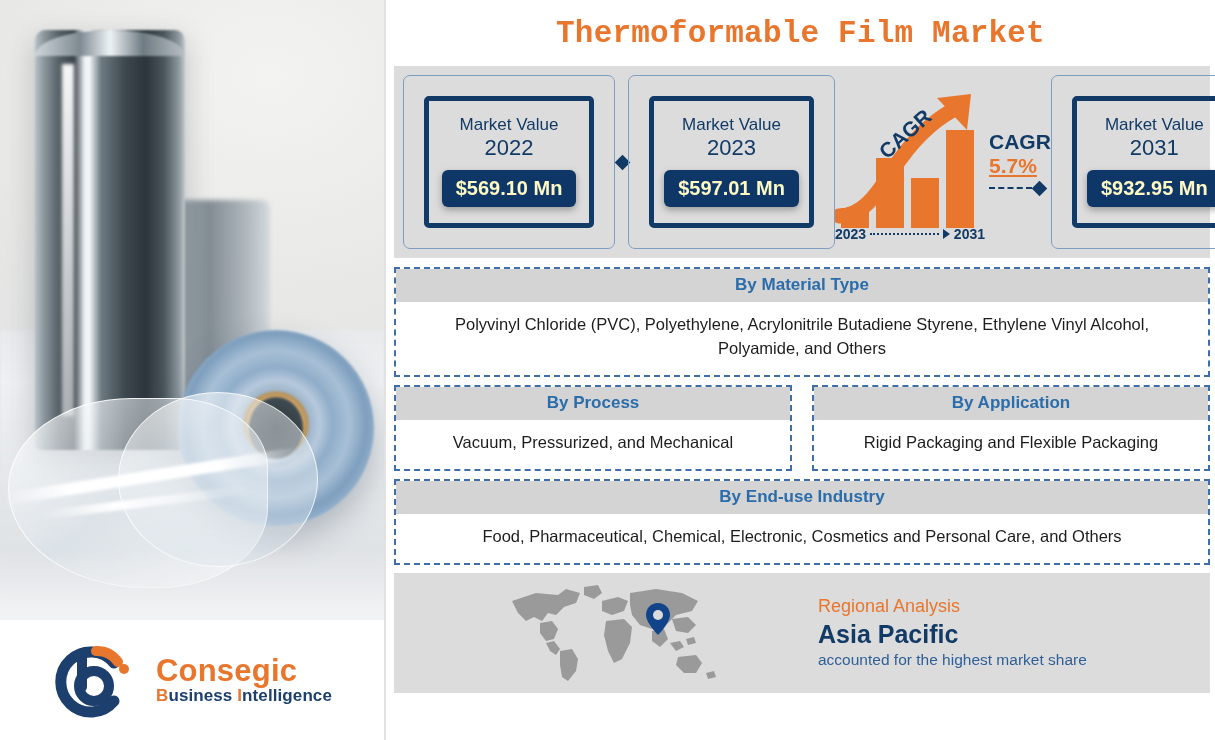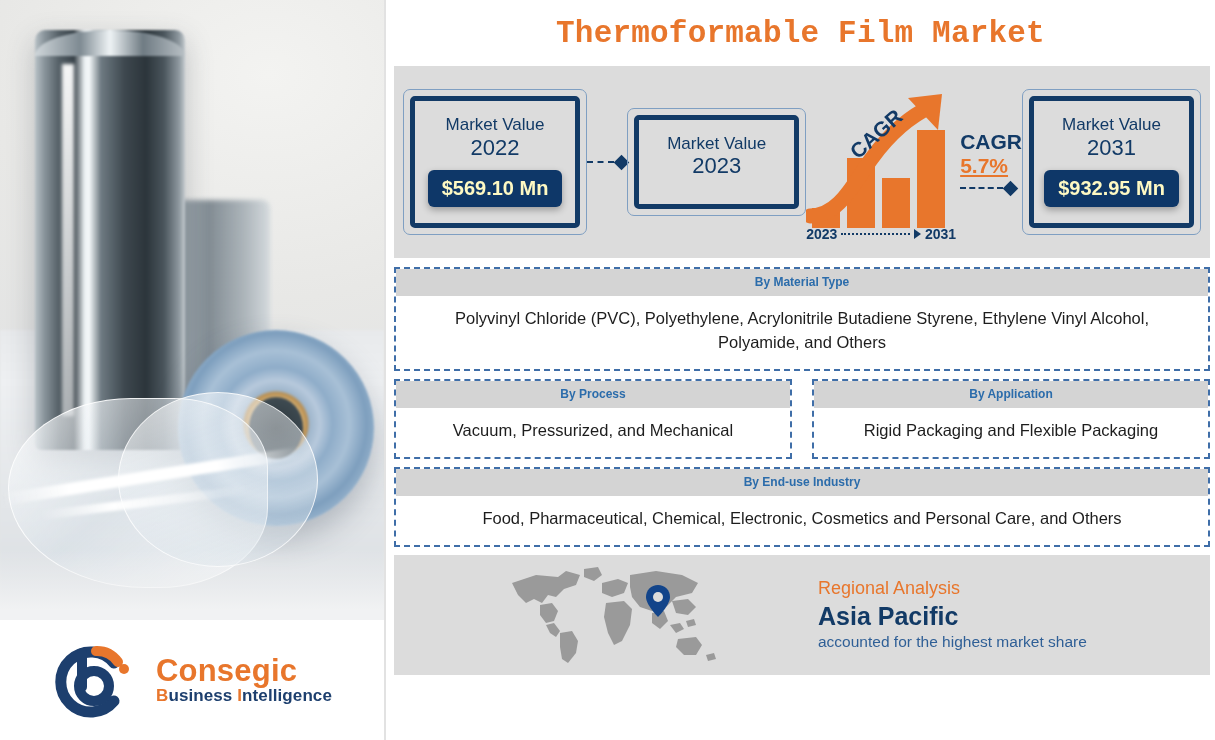--- a/index.html
+++ b/index.html
@@ -187,21 +187,21 @@
     position: relative;
     margin: 0 5px 0 8px;
     height: 192px;
     background: #dcdcdc;
     display: flex; align-items: center;
   }
   .mv-card {
     position: relative;
     border: 1px solid #7f9fc2;
     border-radius: 7px;
-    padding: 6px;
+    padding: 20px;
     background: transparent;
   }
   .mv-inner {
     border: 5px solid #123a66;
     border-radius: 5px;
     padding: 14px 16px 16px;
     display: flex; flex-direction: column; align-items: center;
     background: transparent;
   }
   .mv-label { font-size: 17px; color: #123a66; line-height: 1.15; }
@@ -245,21 +245,21 @@
   
   .segments { margin: 9px 5px 0 8px; }
   .seg-box {
     border: 2px dashed #3f6ea8;
     background: #ffffff;
     margin-bottom: 8px;
   }
   .seg-head {
     background: #d4d4d4;
     color: #2b6cab;
-    font-size: 12px; font-weight: bold;
+    font-size: 17px; font-weight: bold;
     text-align: center;
     padding: 6px 4px 7px;
   }
   .seg-body {
     text-align: center;
     color: #1d1d1d;
     font-size: 16.5px;
     line-height: 1.45;
     padding: 11px 16px 14px;
   }
@@ -334,20 +334,21 @@
 
       <div class="connector">
         <span class="dashline"></span>
         <span class="diamond"></span>
       </div>
 
       <div class="mv-card card2">
         <div class="mv-inner">
           <span class="mv-label">Market Value</span>
           <span class="mv-year">2023</span>
+          <span class="mv-pill">$597.01 Mn</span>
         </div>
       </div>
 
       <div class="cagr-wrap">
         <div class="cagr-graphic">
           <svg viewBox="0 0 150 152" width="150" height="152" aria-hidden="true">
 
             <rect x="6" y="122" width="28" height="20" fill="#e8762c"></rect>
             <rect x="41" y="72" width="28" height="70" fill="#e8762c"></rect>
             <rect x="76" y="92" width="28" height="50" fill="#e8762c"></rect>

